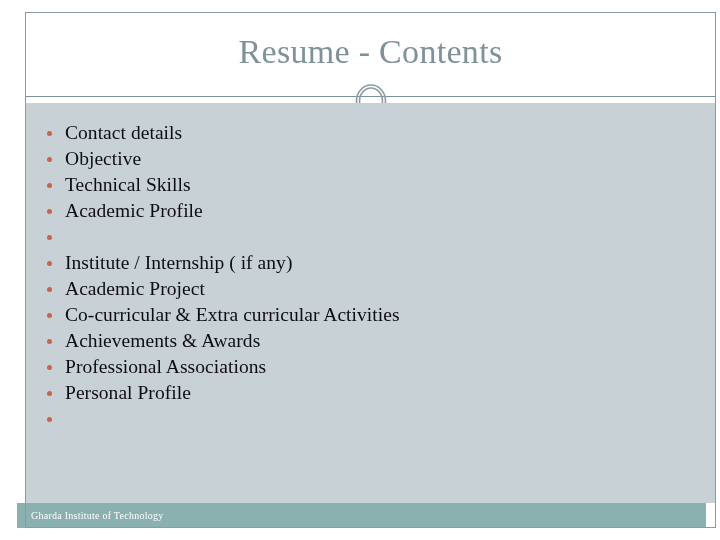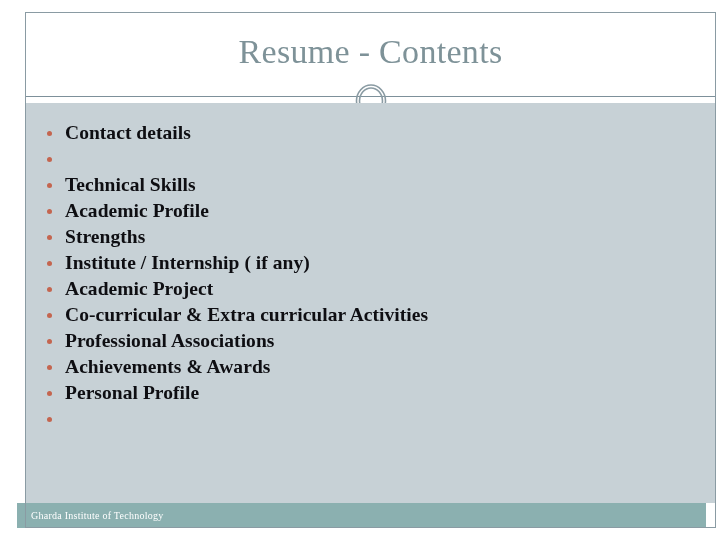--- a/index.html
+++ b/index.html
@@ -107,21 +107,20 @@
   }
 
   .list-item {
     position: relative;
     display: block;
     height: 26px;
     line-height: 26px;
     padding-left: 21px;
     margin: 0;
     white-space: nowrap;
-    font-weight: bold;
   }
 
   .item-bullet {
     position: absolute;
     left: 3px;
     top: 11px;
     width: 5px;
     height: 5px;
     border-radius: 50%;
     background: #c4654f;
@@ -176,60 +175,60 @@
   <div id="body-panel">
     <ul id="contents-list">
 
       <li class="list-item">
         <span class="item-bullet"></span>
         <span class="item-label">Contact details</span>
       </li>
 
       <li class="list-item">
         <span class="item-bullet"></span>
+        <span class="item-label">Objective</span>
       </li>
 
       <li class="list-item">
         <span class="item-bullet"></span>
         <span class="item-label">Technical Skills</span>
       </li>
 
       <li class="list-item">
         <span class="item-bullet"></span>
         <span class="item-label">Academic Profile</span>
       </li>
 
       <li class="list-item">
         <span class="item-bullet"></span>
-        <span class="item-label">Strengths</span>
       </li>
 
       <li class="list-item">
         <span class="item-bullet"></span>
         <span class="item-label">Institute / Internship ( if any)</span>
       </li>
 
       <li class="list-item">
         <span class="item-bullet"></span>
         <span class="item-label">Academic Project</span>
       </li>
 
       <li class="list-item">
         <span class="item-bullet"></span>
         <span class="item-label">Co-curricular &amp; Extra curricular Activities</span>
       </li>
 
       <li class="list-item">
         <span class="item-bullet"></span>
+        <span class="item-label">Achievements &amp; Awards</span>
+      </li>
+
+      <li class="list-item">
+        <span class="item-bullet"></span>
         <span class="item-label">Professional Associations</span>
-      </li>
-
-      <li class="list-item">
-        <span class="item-bullet"></span>
-        <span class="item-label">Achievements &amp; Awards</span>
       </li>
 
       <li class="list-item">
         <span class="item-bullet"></span>
         <span class="item-label">Personal Profile</span>
       </li>
 
 
       <li class="list-item">
         <span class="item-bullet"></span>

